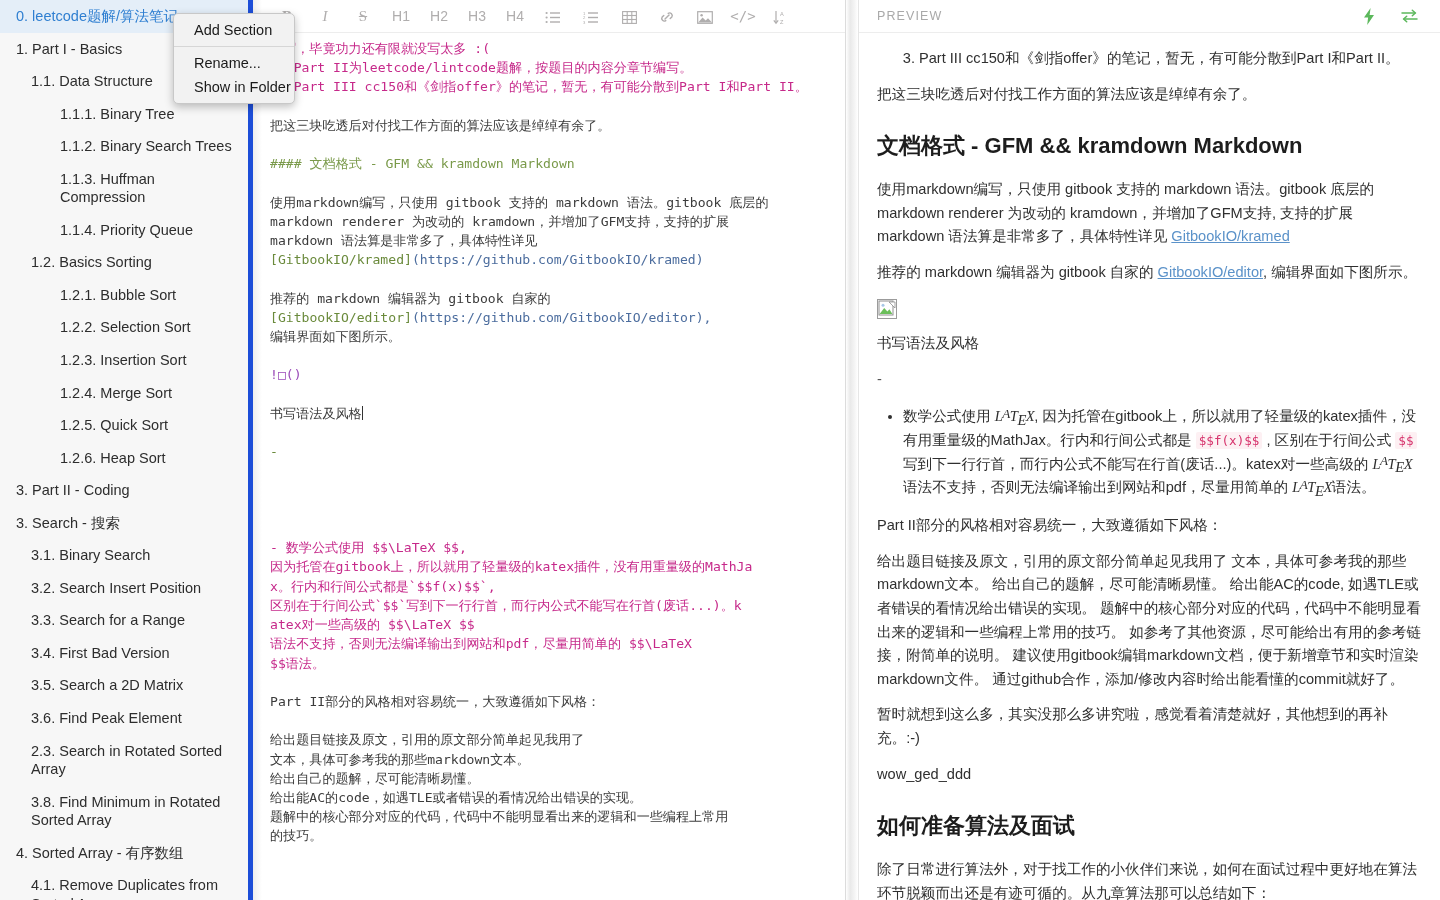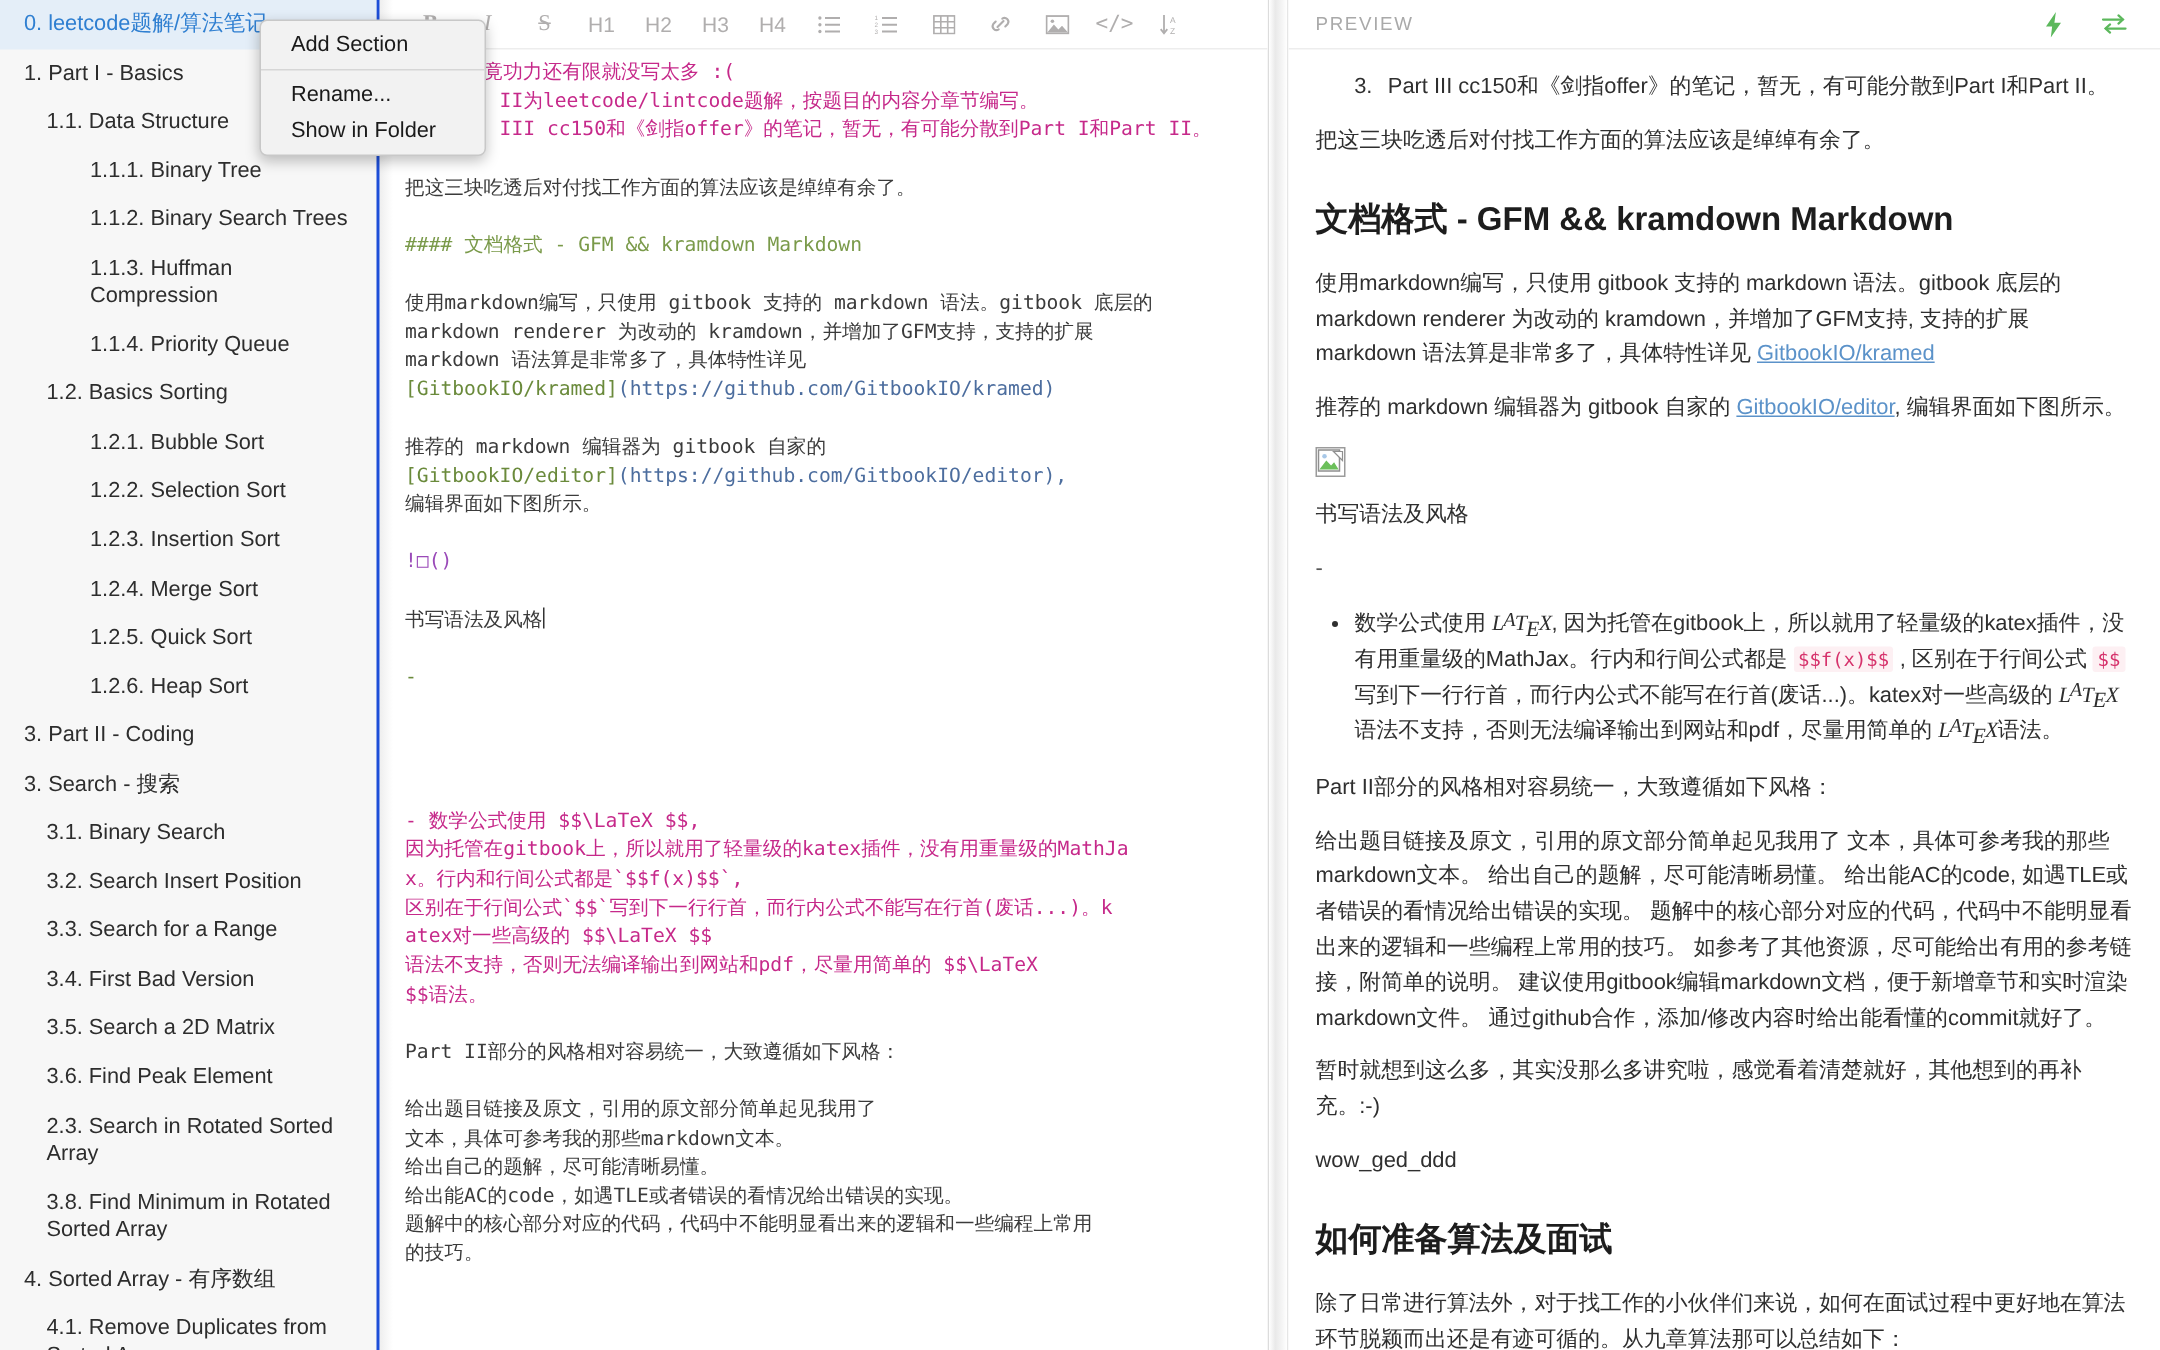--- a/index.html
+++ b/index.html
@@ -10,21 +10,21 @@
     background: #ffffff;
     font-family: "Liberation Sans", sans-serif;
   }
 
   #app { position: relative; width: 1440px; height: 900px; display: flex; }
 
   
   #sidebar {
     width: 253px; height: 900px;
     background: #f7f7f7;
-    border-right: 2px solid #1d4ed8;
+    border-right: 5px solid #1d4ed8;
     overflow: hidden;
     padding-top: 0px;
     position: relative;
     flex: 0 0 253px;
   }
   .sb-item {
     font-size: 14.5px;
     color: #2d2d2d;
     line-height: 1.28;
     padding: 7px 10px 7px 0px;
@@ -140,21 +140,21 @@
     line-height: 1.62;
   }
   #preview-body h2 {
     font-size: 22px;
     font-weight: bold;
     margin: 22px 0 14px 0;
     color: #1d1d1d;
   }
   #preview-body p { margin: 12px 0; }
   #preview-body ol.top { margin: 4px 0 10px 0; padding-left: 30px; }
-  #preview-body ol.top li { margin: 2px 12px; text-align: center; }
+  #preview-body ol.top li { margin: 2px 12px; }
   #preview-body ul { margin: 14px 0; padding-left: 26px; }
   #preview-body ul li { margin: 6px 0; }
   .pv-link { color: #5b92c9; }
   code.inline {
     background: #fdf0f3;
     color: #d6336c;
     font-family: "DejaVu Sans Mono", monospace;
     font-size: 12.6px;
     padding: 1px 3px;
     border-radius: 2px;
@@ -175,21 +175,21 @@
     background: #ffffff;
     position: relative;
     vertical-align: middle;
   }
   .hr-dash { color:#555; }
 
   
   #ctx-menu {
     position: absolute;
     left: 173px; top: 13px;
-    width: 151px;
+    width: 122px;
     background: #f2f2f2;
     border: 1px solid #c8c8c8;
     border-radius: 5px;
     box-shadow: 0 3px 9px rgba(0,0,0,0.25);
     padding: 4px 0;
     z-index: 50;
   }
   #ctx-menu .mi {
     font-size: 14.5px;
     color: #1a1a1a;

